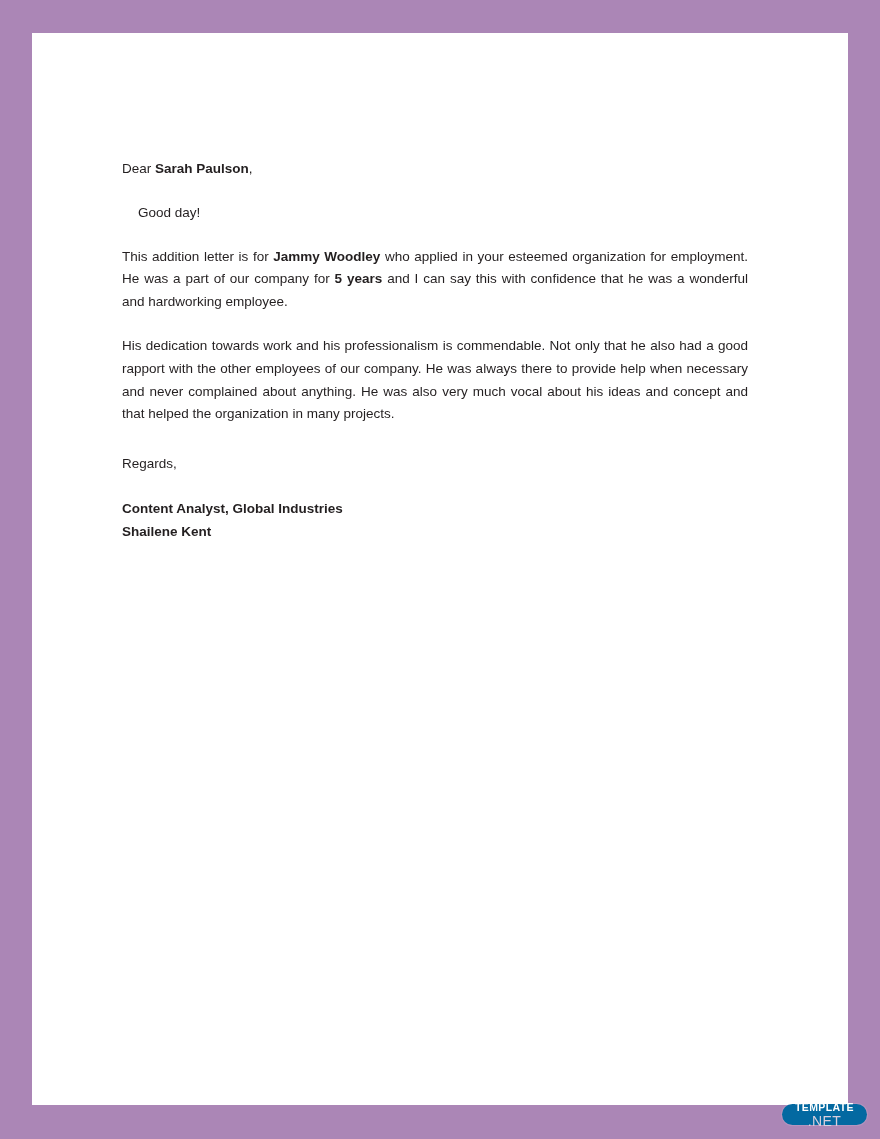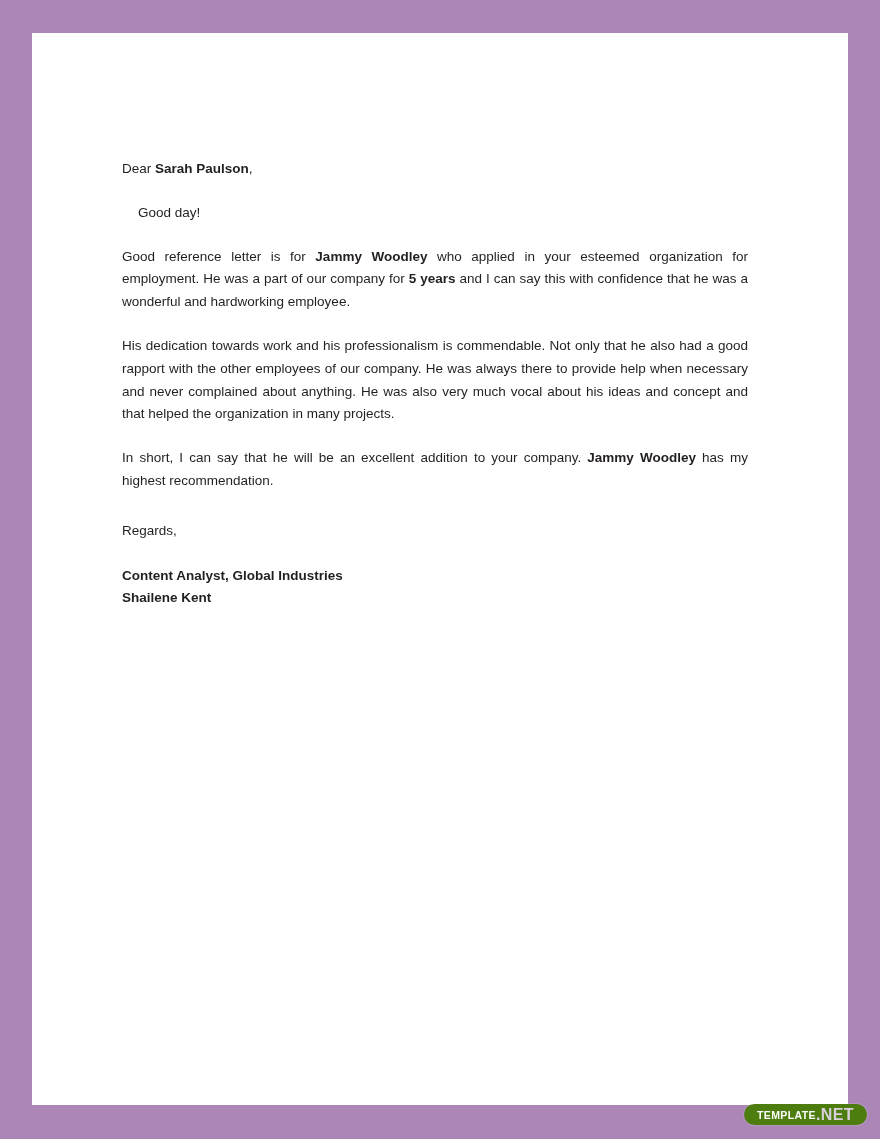--- a/index.html
+++ b/index.html
@@ -72,59 +72,59 @@
   b, .b { font-weight: bold; }
 
   
   #watermark-badge {
     position: absolute;
     right: 13px;
     bottom: 14px;
     height: 21px;
     padding: 0 13px;
     border-radius: 11px;
-    background: #4d7c0f;
+    background: #0369a1;
     display: flex;
     align-items: center;
     justify-content: center;
     box-shadow: 0 0 0 1px rgba(255,255,255,0.12);
+    flex-direction: column;
   }
   #watermark-badge .wm-main {
     font-family: "Liberation Sans", sans-serif;
     font-size: 10.5px;
     font-weight: bold;
     letter-spacing: 0.4px;
     color: #ffffff;
   }
   #watermark-badge .wm-tld {
     font-family: "Liberation Sans", sans-serif;
-    font-size: 16px;
-    font-weight: bold;
+    font-size: 14px;
+    font-weight: normal;
     letter-spacing: 0.4px;
     color: #d9cfdd;
   }
 </style>
 </head>
 <body>
 
 <div id="doc-frame">
 
   <div id="letter-page">
 
     <div id="letter-body">
 
       <p class="para salutation"><span>Dear </span><b>Sarah Paulson</b><span>,</span></p>
 
       <p class="para greeting nojustify">Good day!</p>
 
-      <p class="para block"><span>Good reference letter is for </span><b>Jammy Woodley</b><span> who applied in your esteemed organization for employment. He was a part of our company for </span><b>5 years</b><span> and I can say this with confidence that he was a wonderful and hardworking employee.</span></p>
+      <p class="para block"><span>This addition letter is for </span><b>Jammy Woodley</b><span> who applied in your esteemed organization for employment. He was a part of our company for </span><b>5 years</b><span> and I can say this with confidence that he was a wonderful and hardworking employee.</span></p>
 
       <p class="para block">His dedication towards work and his professionalism is commendable. Not only that he also had a good rapport with the other employees of our company. He was always there to provide help when necessary and never complained about anything. He was also very much vocal about his ideas and concept and that helped the organization in many projects.</p>
 
-      <p class="para block"><span>In short, I can say that he will be an excellent addition to your company. </span><b>Jammy Woodley</b><span> has my highest recommendation.</span></p>
 
       <p class="para closing nojustify">Regards,</p>
 
       <div class="signature-block">
         <p class="sig-line">Content Analyst, Global Industries</p>
         <p class="sig-line">Shailene Kent</p>
       </div>
 
     </div>
   </div>

